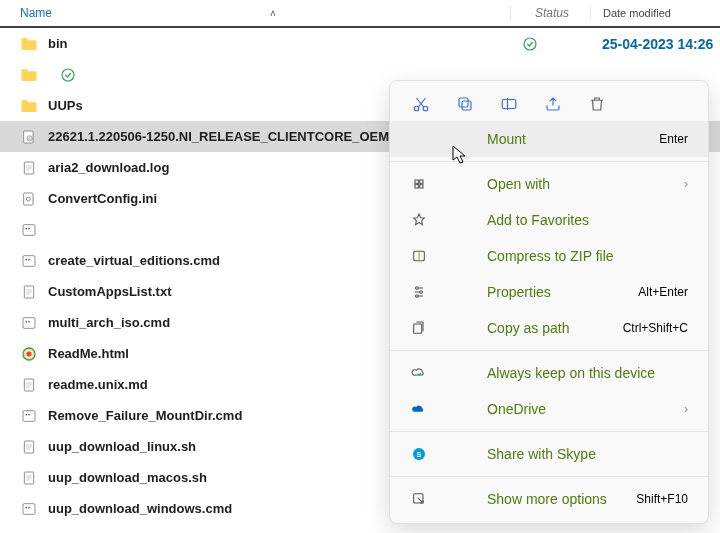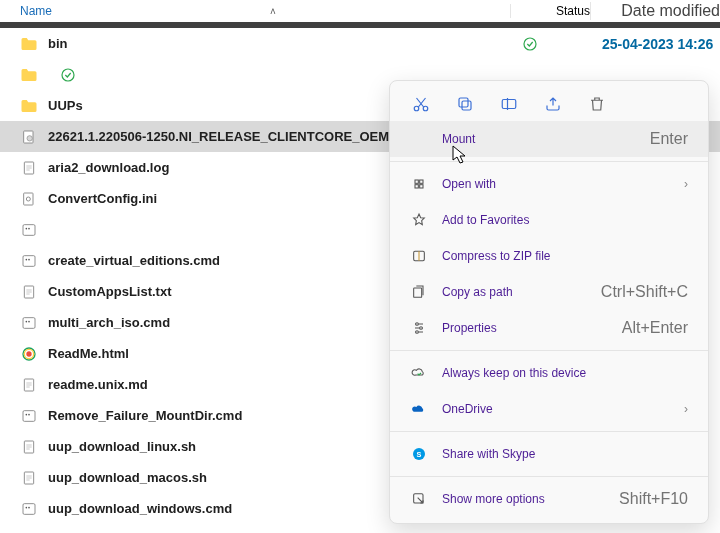--- a/index.html
+++ b/index.html
@@ -1,38 +1,38 @@
 <!DOCTYPE html>
 <html><head>
 <meta charset="utf-8">
 <style>
 * { box-sizing: border-box; margin: 0; padding: 0; font-family: "Segoe UI", -apple-system, sans-serif; }
 body { background: #fff; width: 720px; height: 533px; overflow: hidden; position: relative; font-size: 13px; color: #202020; }
-.header { display: flex; align-items: center; height: 28px; border-bottom: 6px solid #404040; padding: 0 0 0 20px; text-align: right; }
+.header { display: flex; align-items: center; height: 28px; border-bottom: 2px solid #404040; padding: 0 0 0 20px; }
 .header .col-name { flex: 1; color: #1a6db8; font-size: 12px; display:flex; align-items:center; gap:8px;}
 .header .sort { color:#555; font-size:10px; margin-left:210px;}
-.header .col-status { width: 80px; color: #000000; font-size: 12px; border-left:1px solid #e5e5e5; padding-left:12px;}
-.header .col-date { width: 130px; color: #444; font-size: 16px; border-left:1px solid #e5e5e5; padding-left:12px;}
+.header .col-status { width: 80px; color: #737373; font-size: 12px; border-left:1px solid #e5e5e5; padding-left:24px;font-style:italic;}
+.header .col-date { width: 130px; color: #444; font-size: 11px; border-left:1px solid #e5e5e5; padding-left:12px;}
 .file-list { }
 .row { display: flex; align-items: center; height: 31px; padding-left: 20px; font-weight: bold; }
 .row.selected { background: #d9d9d9; }
 .row .icon { width: 18px; height: 18px; margin-right: 10px; flex-shrink:0; display:flex; align-items:center; justify-content:center;}
 .row .name { flex: 1; font-size: 13px; white-space:nowrap; overflow:hidden; text-overflow:ellipsis;}
 .row .status { width: 80px; display:flex; align-items:center; padding-left:12px;}
 .row .date { width: 130px; font-size: 14px; color:#0369a1; padding-left:12px;}
 .folder-svg { fill:#ffd454; }
 .ctx { position:absolute; top:80px; left:389px; width:320px; background:#f9f9f9; border:1px solid #e0e0e0; border-radius:8px; box-shadow:0 8px 24px rgba(0,0,0,0.15); padding:6px 0; }
 .ctx-icons { display:flex; gap:22px; padding:6px 20px 6px 20px; }
 .ctx-icons .ib { width:22px; height:22px; display:flex; align-items:center; justify-content:center; cursor:pointer;}
 .ctx-sep { height:1px; background:#e4e4e4; margin:4px 0;}
 .ctx-item { display:flex; align-items:center; height:36px; padding:0 20px; cursor:pointer; }
 .ctx-item.hover { background:#ededed; }
 .ctx-item .ci { width:18px; height:18px; margin-right:14px; display:flex; align-items:center; justify-content:center; flex-shrink:0;}
-.ctx-item .label { flex:1; font-size:12px; color:#4c1d95;}
-.ctx-item .accel { font-size:16px; color:#737373;}
+.ctx-item .label { flex:1; font-size:14px; color:#4d7c0f;margin-left:45px;}
+.ctx-item .accel { font-size:12px; color:#000000;}
 .ctx-item .chev { color:#888; font-size:12px;}
 .cursor { position:absolute; top:145px; left:452px; pointer-events:none;}
 </style>
 </head>
 <body>
 
 <div class="header">
   <div class="col-name">
       <span>Name</span>
       <span class="sort">˄</span>
@@ -296,39 +296,39 @@
           <svg width="16" height="16" viewBox="0 0 24 24" fill="none" stroke="#555" stroke-width="1.6">
             <rect x="4" y="5" width="16" height="14" rx="2"></rect>
             <path d="M12 5v14" stroke="#c89b3c"></path>
           </svg>
         </span>
         <span class="label">Compress to ZIP file</span>
       </div>
       <div class="ctx-item">
         <span class="ci">
           <svg width="16" height="16" viewBox="0 0 24 24" fill="none" stroke="#555" stroke-width="1.6">
-            <rect x="4" y="6" width="12" height="14" rx="1"></rect>
-            <path d="M8 3h10v14"></path>
-          </svg>
-        </span>
-        <span class="label">Copy as path</span>
-        <span class="accel">Ctrl+Shift+C</span>
-      </div>
-      <div class="ctx-item">
-        <span class="ci">
-          <svg width="16" height="16" viewBox="0 0 24 24" fill="none" stroke="#555" stroke-width="1.6">
             <path d="M6 6h12M6 12h12M6 18h12"></path>
             <circle cx="9" cy="6" r="2" fill="#fff"></circle>
             <circle cx="15" cy="12" r="2" fill="#fff"></circle>
             <circle cx="9" cy="18" r="2" fill="#fff"></circle>
           </svg>
         </span>
         <span class="label">Properties</span>
         <span class="accel">Alt+Enter</span>
       </div>
+      <div class="ctx-item">
+        <span class="ci">
+          <svg width="16" height="16" viewBox="0 0 24 24" fill="none" stroke="#555" stroke-width="1.6">
+            <rect x="4" y="6" width="12" height="14" rx="1"></rect>
+            <path d="M8 3h10v14"></path>
+          </svg>
+        </span>
+        <span class="label">Copy as path</span>
+        <span class="accel">Ctrl+Shift+C</span>
+      </div>
       <div class="ctx-sep"></div>
       <div class="ctx-item">
         <span class="ci">
           <svg width="16" height="16" viewBox="0 0 24 24" fill="none" stroke="#555" stroke-width="1.6">
             <path d="M7 15a4 4 0 1 1 1-7 5 5 0 0 1 9 2 3 3 0 0 1 0 5Z"></path>
             <path d="M10 13l2 2 3-3" stroke="#2fa84f"></path>
           </svg>
         </span>
         <span class="label">Always keep on this device</span>
       </div>

